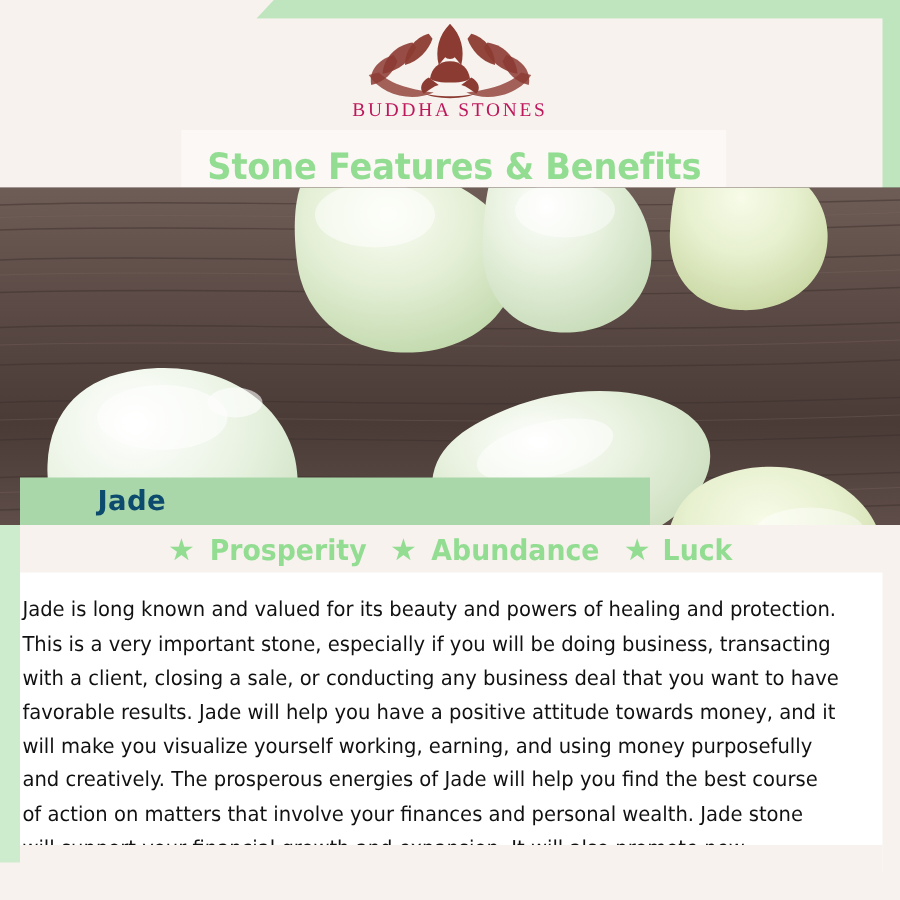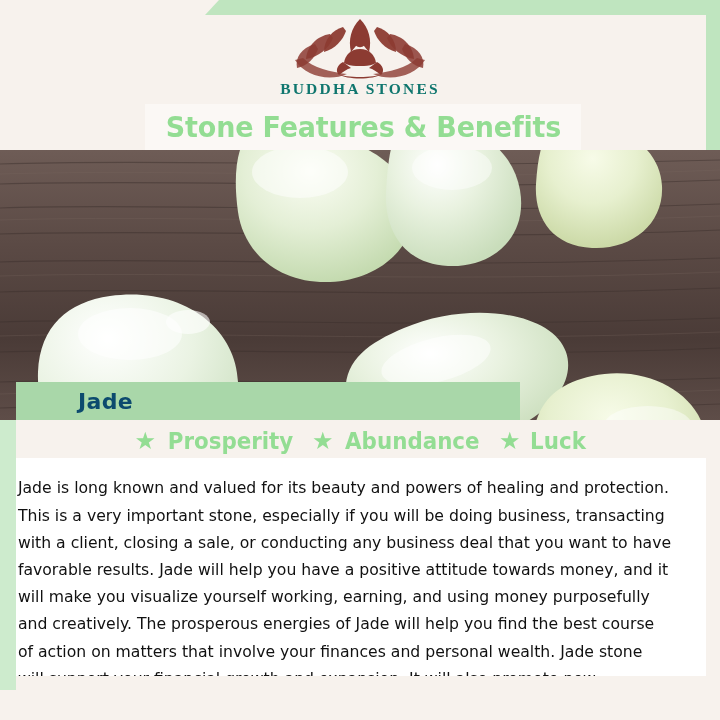--- a/index.html
+++ b/index.html
@@ -31,28 +31,28 @@
 
   
   .logo-wrap{
     position:absolute;top:14px;left:0;width:720px;height:92px;
     display:flex;flex-direction:column;align-items:center;justify-content:flex-start;
   }
   .logo-mark{width:150px;height:68px;display:block;}
   .logo-text{
     margin-top:-2px;
     font-family:"Liberation Serif", serif;
-    font-size:15.5px;letter-spacing:2.2px;color:#0f766e;font-weight:700;
+    font-size:15.5px;letter-spacing:2.2px;color:#be185d;font-weight:400;
   }
 
   
   .title-banner{
     position:absolute;top:104px;left:145px;width:436px;height:46px;
     background:#fbf8f5;
-    display:flex;align-items:center;justify-content:center;
+    display:flex;align-items:flex-end;justify-content:center;
   }
   .title-text{
     font-family:"DejaVu Sans", sans-serif;
     font-weight:700;
     font-size:29px;
     letter-spacing:-0.2px;
     color:#93dd93;
     transform:scaleX(0.93);
     white-space:nowrap;
   }

